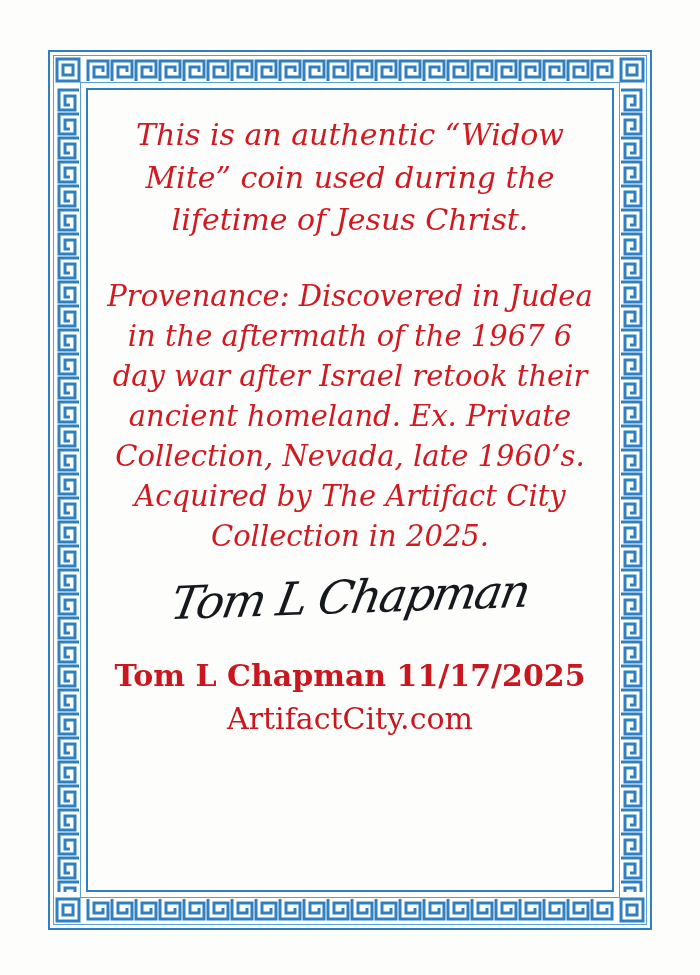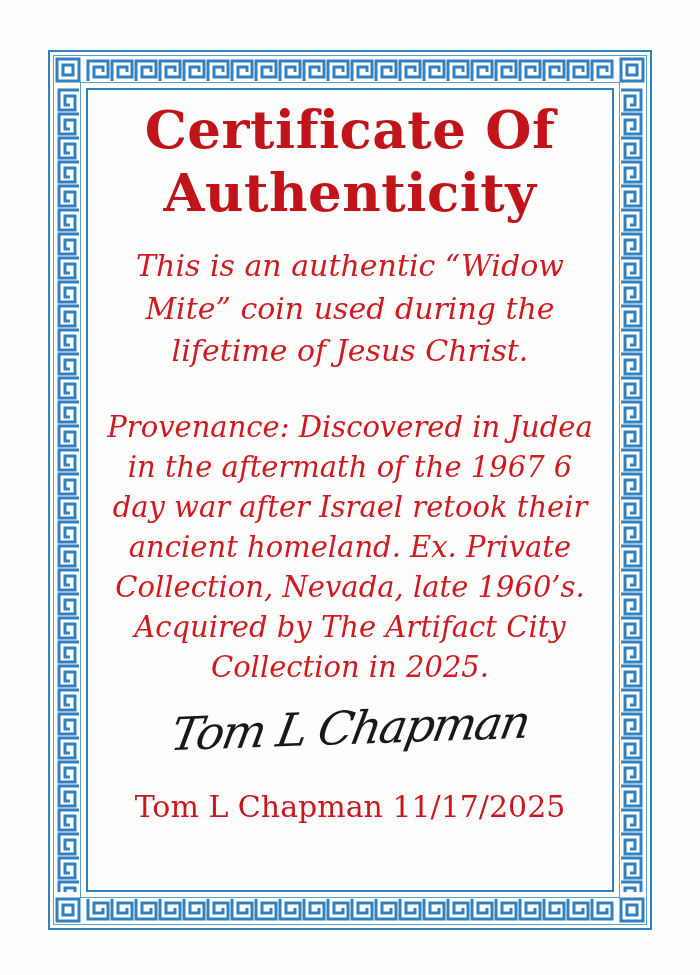--- a/index.html
+++ b/index.html
@@ -141,20 +141,21 @@
     letter-spacing: -2px;
     white-space: nowrap;
   }
 
   .signer {
     font-family: "DejaVu Serif", "Liberation Serif", serif;
     font-size: 30px;
     color: #c8171e;
     margin: 0;
     line-height: 1.3;
+    font-weight: bold;
   }
   .website {
     font-family: "DejaVu Serif", "Liberation Serif", serif;
     font-size: 30px;
     color: #c8171e;
     margin: 4px 0 0 0;
     line-height: 1.3;
   }
 </style>
 </head>
@@ -248,29 +249,26 @@
       <svg width="26" height="26" viewBox="0 0 26 26" aria-hidden="true">
         <g fill="none" stroke="#2f7fc1" stroke-width="3">
           <rect x="2" y="2" width="22" height="22"></rect>
           <rect x="8" y="8" width="10" height="10"></rect>
         </g>
       </svg>
     </div>
   </div>
 
   <div class="content">
-    <h1 class="title">
-      <span>Certificate Of</span><br>
-      <span>Authenticity</span>
-    </h1>
 
     <p class="body-text">This is an authentic “Widow Mite” coin used during the lifetime of Jesus Christ.</p>
 
     <p class="provenance">Provenance: Discovered in Judea in the aftermath of the 1967 6 day war after Israel retook their ancient homeland. Ex. Private Collection, Nevada, late 1960’s. Acquired by The Artifact City Collection in 2025.</p>
 
     <div class="signature-block">
       <div class="signature">Tom L Chapman</div>
     </div>
 
     <p class="signer">Tom L Chapman 11/17/2025</p>
+    <p class="website">ArtifactCity.com</p>
   </div>
 
 </div>
 
 </body></html>

